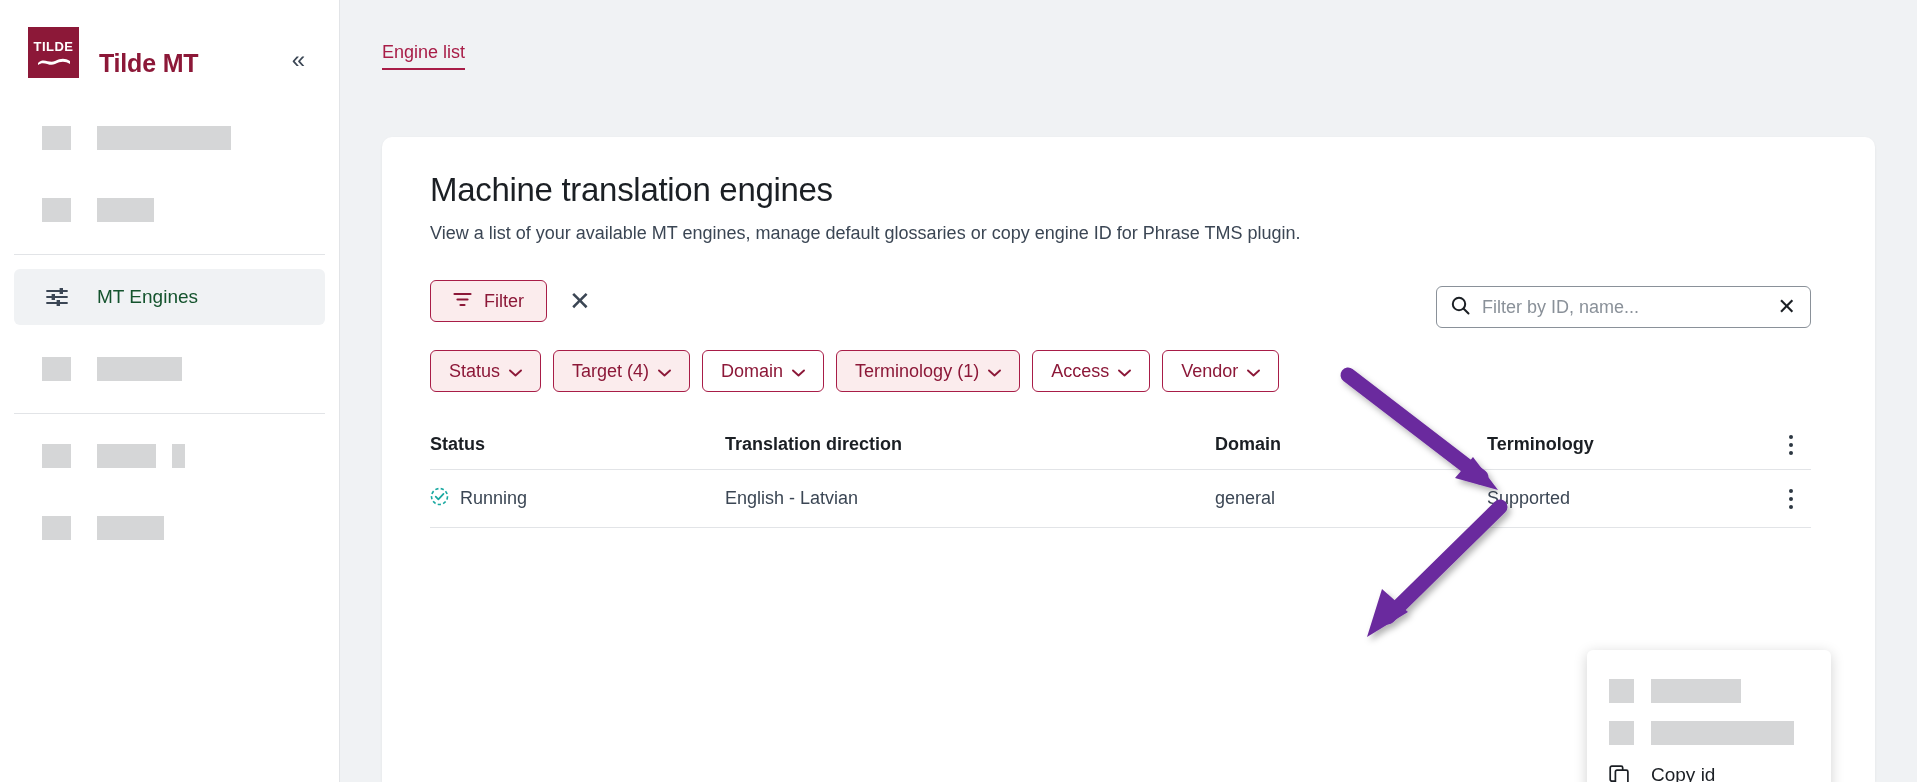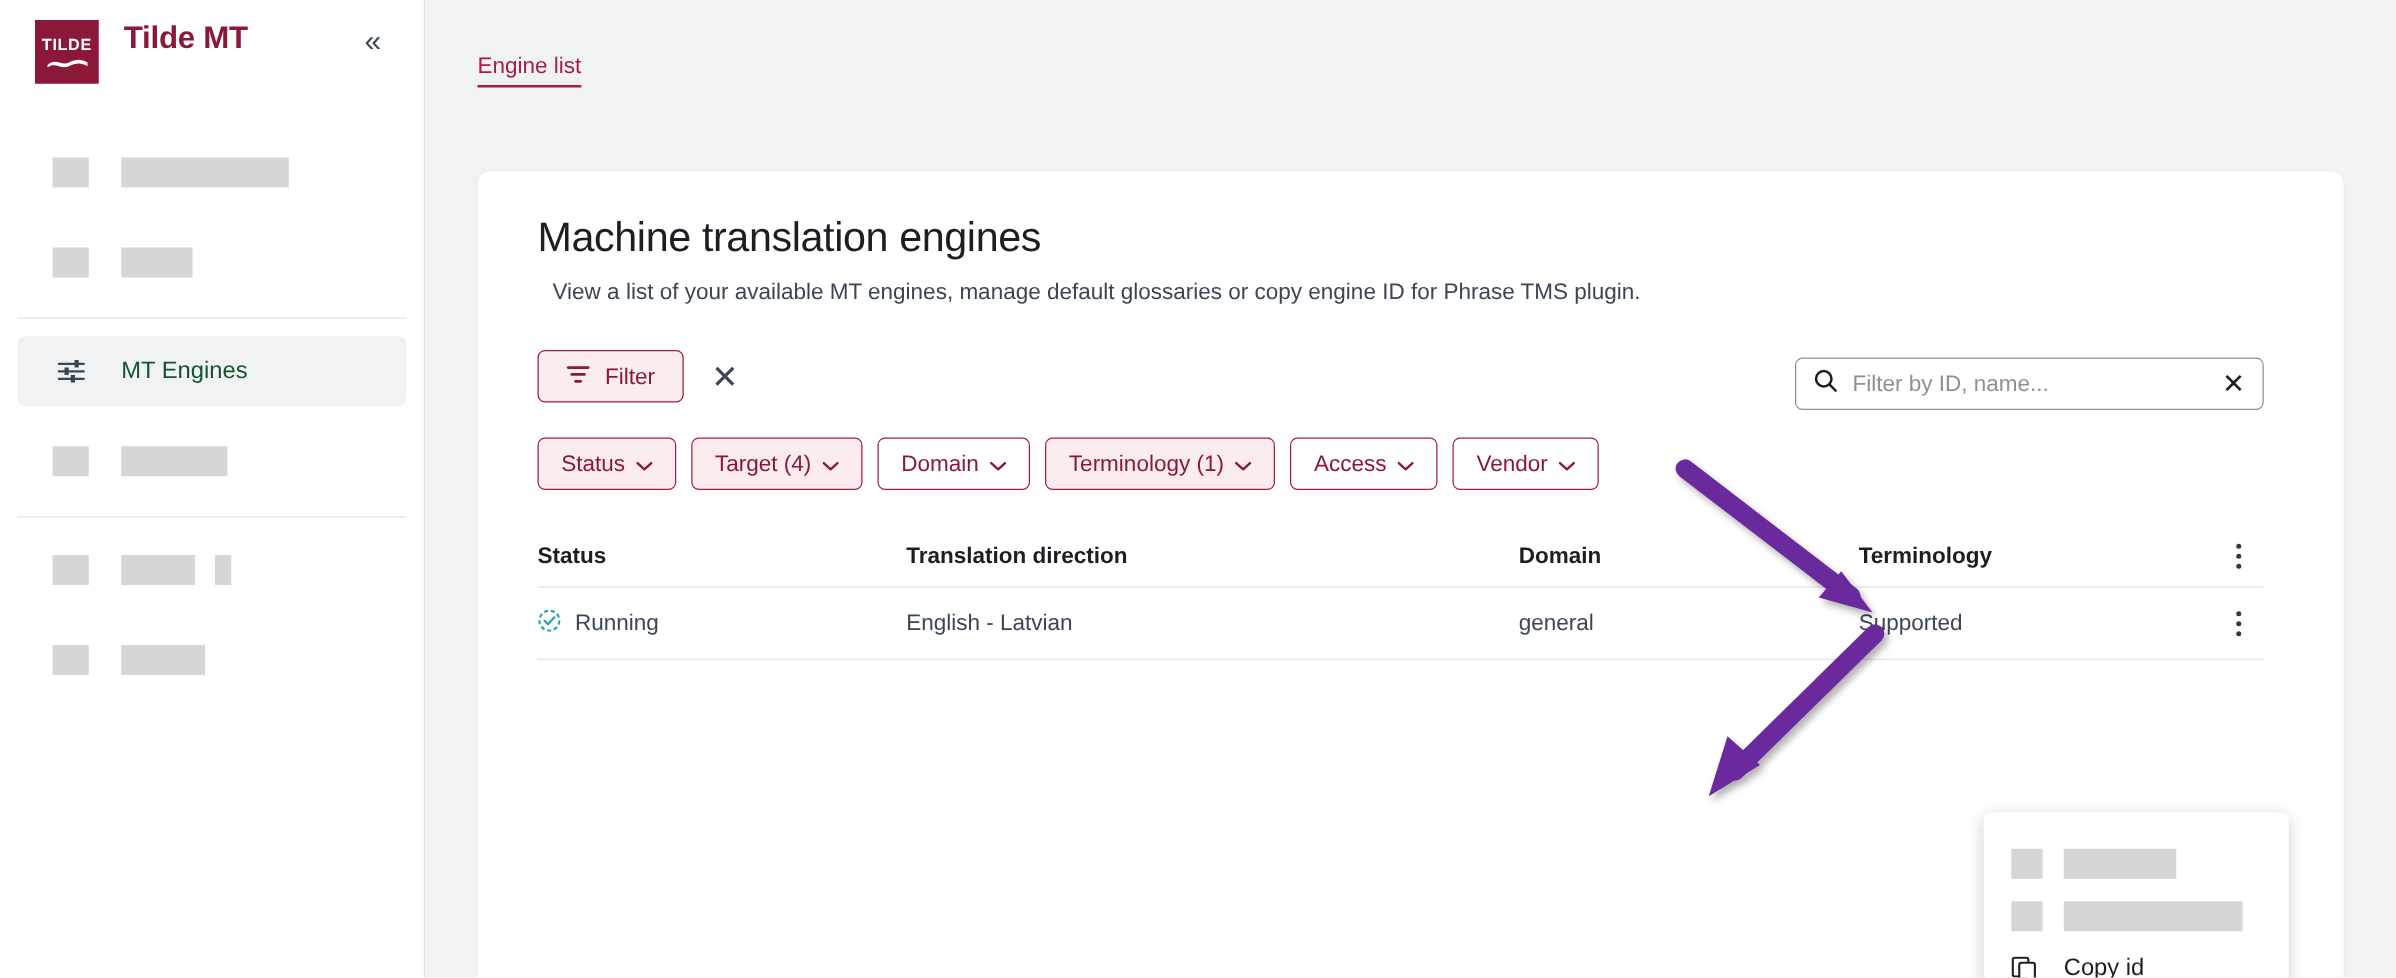--- a/index.html
+++ b/index.html
@@ -10,21 +10,21 @@
     overflow: hidden;
   }
   .app { display: flex; width: 1917px; height: 782px; position: relative; }
 
   
   .sidebar {
     width: 340px; height: 782px; background: #ffffff;
     border-right: 1px solid #e2e4e7;
     flex: 0 0 340px; position: relative;
   }
-  .brand { display: flex; align-items: flex-start; height: 82px; padding: 16px 28px; }
+  .brand { display: flex; align-items: flex-end; height: 82px; padding: 4px 28px; }
   .logo {
     width: 51px; height: 51px; background: #8c1838;
     display: flex; flex-direction: column; align-items: center; justify-content: center;
     flex: 0 0 51px;
   }
   .logo-word {
     color: #ffffff; font-size: 13px; font-weight: 700; letter-spacing: .5px;
     line-height: 1; font-family: "Liberation Sans", sans-serif;
   }
   .logo-swoosh { margin-top: 3px; }
@@ -69,21 +69,21 @@
     height: 2px; background: #a81d47;
   }
 
   .card {
     margin: 54px 42px 0 42px; background: #ffffff;
     border-radius: 10px 10px 0 0; flex: 1 1 auto;
     padding: 34px 64px 0 48px; position: relative;
     box-shadow: 0 1px 3px rgba(0,0,0,.06);
   }
   .card-title { font-size: 33px; color: #1b1f24; font-weight: 400; letter-spacing: -0.3px; }
-  .card-sub { margin-top: 14px; font-size: 18px; color: #3b4654; margin-left: 12px; }
+  .card-sub { margin-top: 14px; font-size: 18px; color: #3b4654; }
 
   .toolbar { margin-top: 30px; display: flex; align-items: center; position: relative; }
   .filter-btn {
     display: flex; align-items: center; justify-content: center; gap: 12px;
     height: 42px; padding: 0 22px; border: 1px solid #a81d47;
     background: #fbeced; color: #8c1838; border-radius: 6px;
     font-size: 18px; cursor: pointer;
   }
   .clear-x {
     margin-left: 22px; font-size: 26px; color: #3b4654; cursor: pointer;

